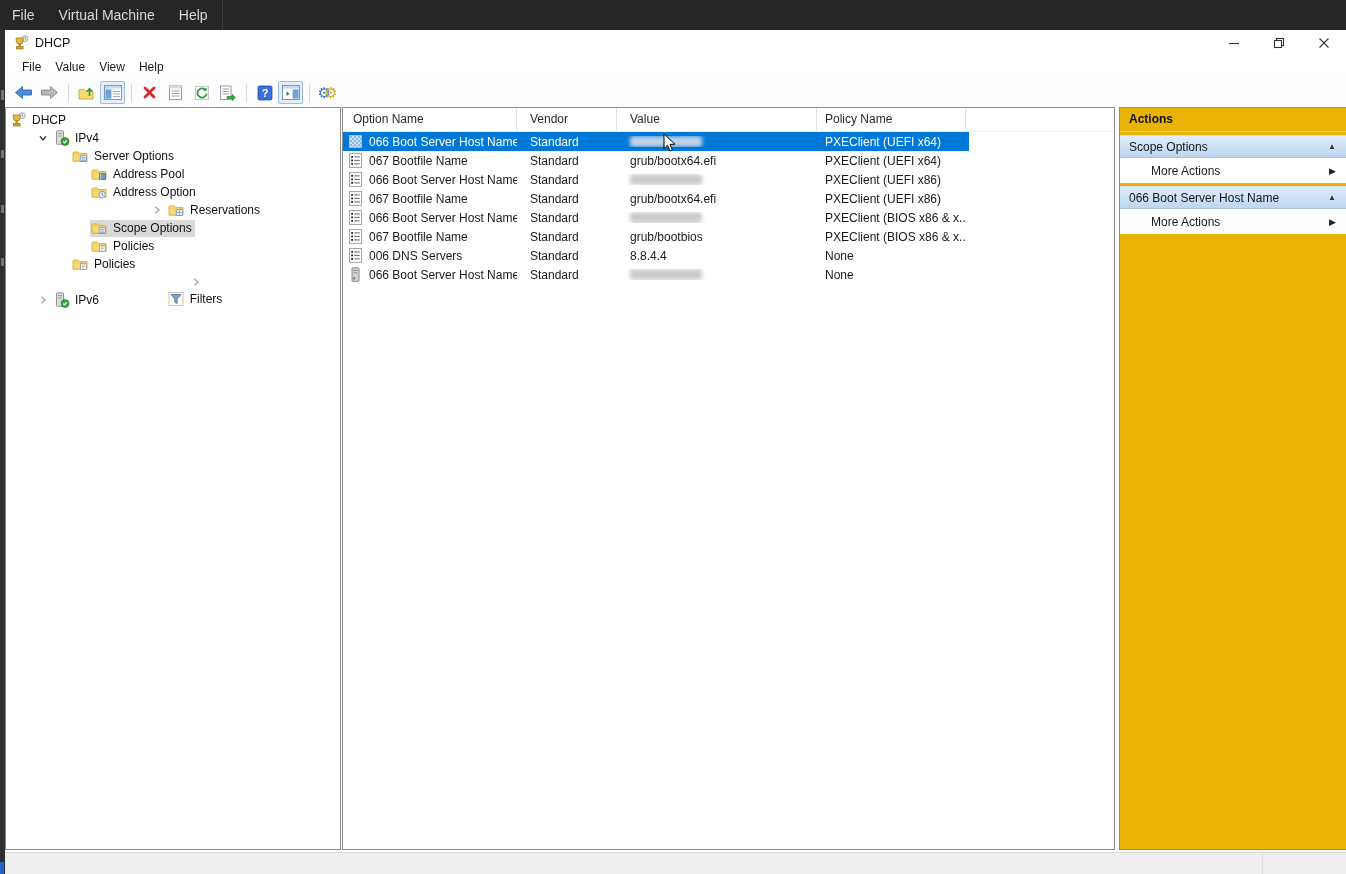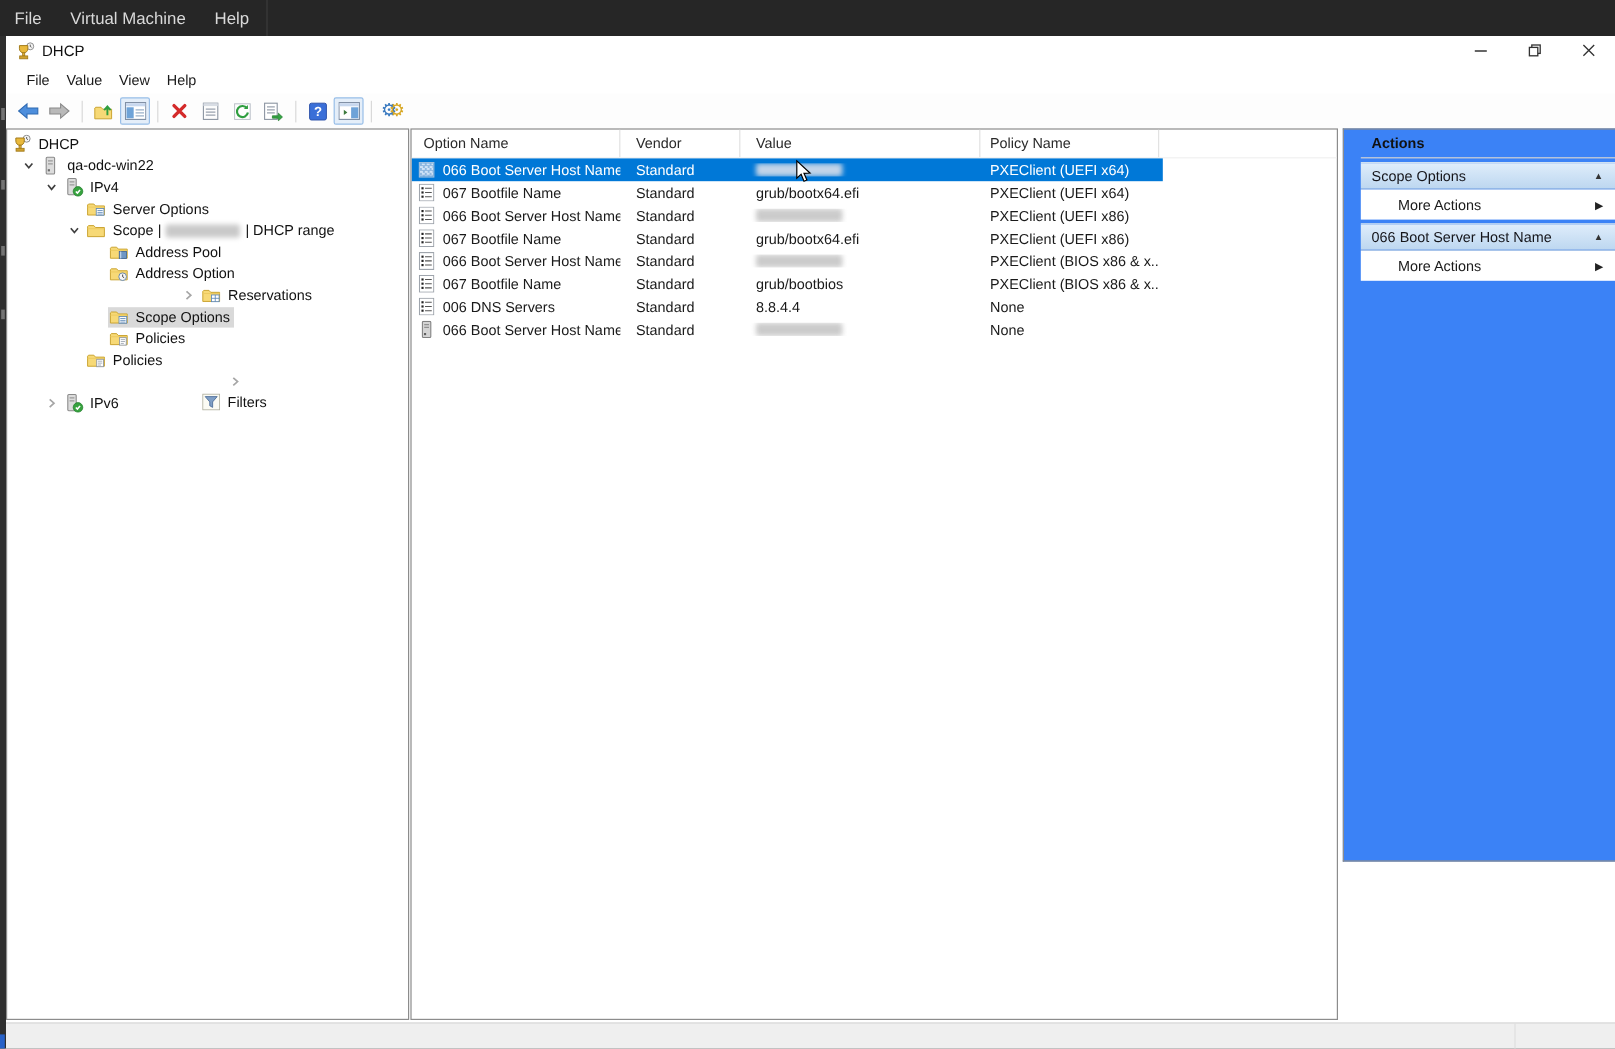--- a/index.html
+++ b/index.html
@@ -59,22 +59,22 @@
   .list-row{position:relative;height:19px;font-size:12px;color:#1a1a1a;}
   .row-hl{position:absolute;left:0;top:0;width:626px;height:19px;background:#0078d7;}
   .row-cells{position:relative;display:flex;height:19px;align-items:center;}
   .rc{box-sizing:border-box;white-space:nowrap;overflow:hidden;flex:none;}
   .list-row.selected .rc{color:#fff;}
   .rc-icon{width:14px;height:15px;margin:0 6px;flex:none;display:flex;align-items:center;}
   .checker{width:13px;height:13px;background:conic-gradient(#cfe3f7 25%,#8fb8e0 0 50%,#cfe3f7 0 75%,#8fb8e0 0) 0 0/4px 4px;border:1px solid #9dbede;box-sizing:border-box;}
   .redact-cell{width:72px;height:11px;background:#cscsc;background:#cbcbcb;filter:blur(2px);border-radius:2px;}
   .list-row.selected .redact-cell{background:#c2d4e8;}
 
-  .actions-panel{position:absolute;left:1114px;top:77px;width:227px;height:611px;background:#3b82f6;
-                 border:1px solid #8c8c8c;border-right:none;box-sizing:border-box;overflow:hidden;padding-left:14px;}
+  .actions-panel{position:absolute;left:1114px;top:77px;width:227px;height:743px;background:#eab308;
+                 border:1px solid #8c8c8c;border-right:none;box-sizing:border-box;overflow:hidden;}
   .actions-title{height:23px;line-height:23px;font-weight:bold;font-size:12px;color:#111;
                  padding-left:9px;border-bottom:1px solid #d4d4d4;}
   .action-group{margin-top:3px;}
   .ag-bar{height:23px;display:flex;align-items:center;background:linear-gradient(#dfedfb,#bdd7f0);
           border-top:1px solid #cfe0f1;border-bottom:1px solid #aac4e0;font-size:12px;color:#15151a;
           padding:0 10px 0 9px;box-sizing:border-box;}
   .ag-bar .ag-label{flex:1;white-space:nowrap;overflow:hidden;}
   .ag-caret{font-size:8px;color:#333;}
   .ag-item{height:25px;display:flex;align-items:center;font-size:12px;color:#1a1a1a;
            padding:0 10px 0 31px;box-sizing:border-box;background:#fff;}
@@ -256,38 +256,20 @@
                 <circle cx="12.2" cy="3.6" r="2.9" fill="#f4f4f4" stroke="#8a8a8a" stroke-width="0.8"></circle>
                 <path d="M12.2 2.2 v1.5 l1.1 .7" stroke="#555" stroke-width="0.8" fill="none"></path>
                 <path d="M3.2 3 h7 v2.6 a3.5 3.5 0 0 1 -7 0 Z" fill="#e9b93c" stroke="#a07818" stroke-width="0.8"></path>
                 <rect x="5.9" y="9" width="1.7" height="2.6" fill="#e9b93c" stroke="#a07818" stroke-width="0.7"></rect>
                 <rect x="3.4" y="11.6" width="6.7" height="2.4" fill="#cfa12f" stroke="#a07818" stroke-width="0.7"></rect>
               </svg>
             </span>
             <span>DHCP</span>
           </span>
         </div>
-        <div class="tree-row" style="padding-left: 8px;">
-          <span class="tree-expander">
-            <svg width="10" height="10" viewBox="0 0 10 10">
-              <path d="M2 3.2 L5 6.8 L8 3.2" stroke="#404040" stroke-width="1.4" fill="none"></path>
-            </svg>
-          </span>
-          <span class="tree-iconlab">
-            <span class="tree-ico">
-              <svg width="16" height="16" viewBox="0 0 16 16">
-                <rect x="4.5" y="1" width="7" height="14" rx="0.8" fill="#dcdcdc" stroke="#8a8a8a" stroke-width="0.9"></rect>
-                <line x1="6" y1="4" x2="10" y2="4" stroke="#9a9a9a"></line>
-                <line x1="6" y1="6.5" x2="10" y2="6.5" stroke="#9a9a9a"></line>
-                <rect x="5.8" y="11" width="1.8" height="1.8" fill="#6a6a6a"></rect>
-              </svg>
-            </span>
-            <span>qa-odc-win22</span>
-          </span>
-        </div>
         <div class="tree-row" style="padding-left: 27px;">
           <span class="tree-expander">
             <svg width="10" height="10" viewBox="0 0 10 10">
               <path d="M2 3.2 L5 6.8 L8 3.2" stroke="#404040" stroke-width="1.4" fill="none"></path>
             </svg>
           </span>
           <span class="tree-iconlab">
             <span class="tree-ico">
               <svg width="17" height="16" viewBox="0 0 17 16">
                 <rect x="3.5" y="0.8" width="7" height="13.5" rx="0.8" fill="#dcdcdc" stroke="#8a8a8a" stroke-width="0.9"></rect>
@@ -307,36 +289,20 @@
               <svg width="16" height="16" viewBox="0 0 16 16">
                 <path d="M1 4.8 L1 13.2 L15 13.2 L15 5.6 L7.6 5.6 L6.2 4 L1.8 4 Z" fill="#f7d976" stroke="#c9a22e" stroke-width="0.8"></path>
                 <path d="M1 6.6 L15 6.6" stroke="#ecca5e" stroke-width="0.8"></path>
                 <rect x="8.2" y="7.8" width="6.4" height="5.6" fill="#fff" stroke="#5b87b8" stroke-width="0.7"></rect>
                 <line x1="9.2" y1="9.4" x2="13.6" y2="9.4" stroke="#5b87b8" stroke-width="0.7"></line>
                 <line x1="9.2" y1="11" x2="13.6" y2="11" stroke="#5b87b8" stroke-width="0.7"></line>
                 <line x1="9.2" y1="12.4" x2="13.6" y2="12.4" stroke="#5b87b8" stroke-width="0.7"></line>
               </svg>
             </span>
             <span>Server Options</span>
-          </span>
-        </div>
-        <div class="tree-row" style="padding-left: 46px;">
-          <span class="tree-expander">
-            <svg width="10" height="10" viewBox="0 0 10 10">
-              <path d="M2 3.2 L5 6.8 L8 3.2" stroke="#404040" stroke-width="1.4" fill="none"></path>
-            </svg>
-          </span>
-          <span class="tree-iconlab">
-            <span class="tree-ico">
-              <svg width="16" height="16" viewBox="0 0 16 16">
-                <path d="M1 4.8 L1 13.2 L15 13.2 L15 5.6 L7.6 5.6 L6.2 4 L1.8 4 Z" fill="#f7d976" stroke="#c9a22e" stroke-width="0.8"></path>
-                <path d="M1 6.6 L15 6.6" stroke="#ecca5e" stroke-width="0.8"></path>
-              </svg>
-            </span>
-            <span>Scope |<span class="redact"></span>| DHCP range</span>
           </span>
         </div>
         <div class="tree-row" style="padding-left: 65px;">
           <span class="tree-expander"></span>
           <span class="tree-iconlab">
             <span class="tree-ico">
               <svg width="16" height="16" viewBox="0 0 16 16">
                 <path d="M1 4.8 L1 13.2 L15 13.2 L15 5.6 L7.6 5.6 L6.2 4 L1.8 4 Z" fill="#f7d976" stroke="#c9a22e" stroke-width="0.8"></path>
                 <path d="M1 6.6 L15 6.6" stroke="#ecca5e" stroke-width="0.8"></path>
                 <rect x="8.4" y="7.6" width="6" height="5.8" fill="#6f97c4" stroke="#41669a" stroke-width="0.7"></rect>

